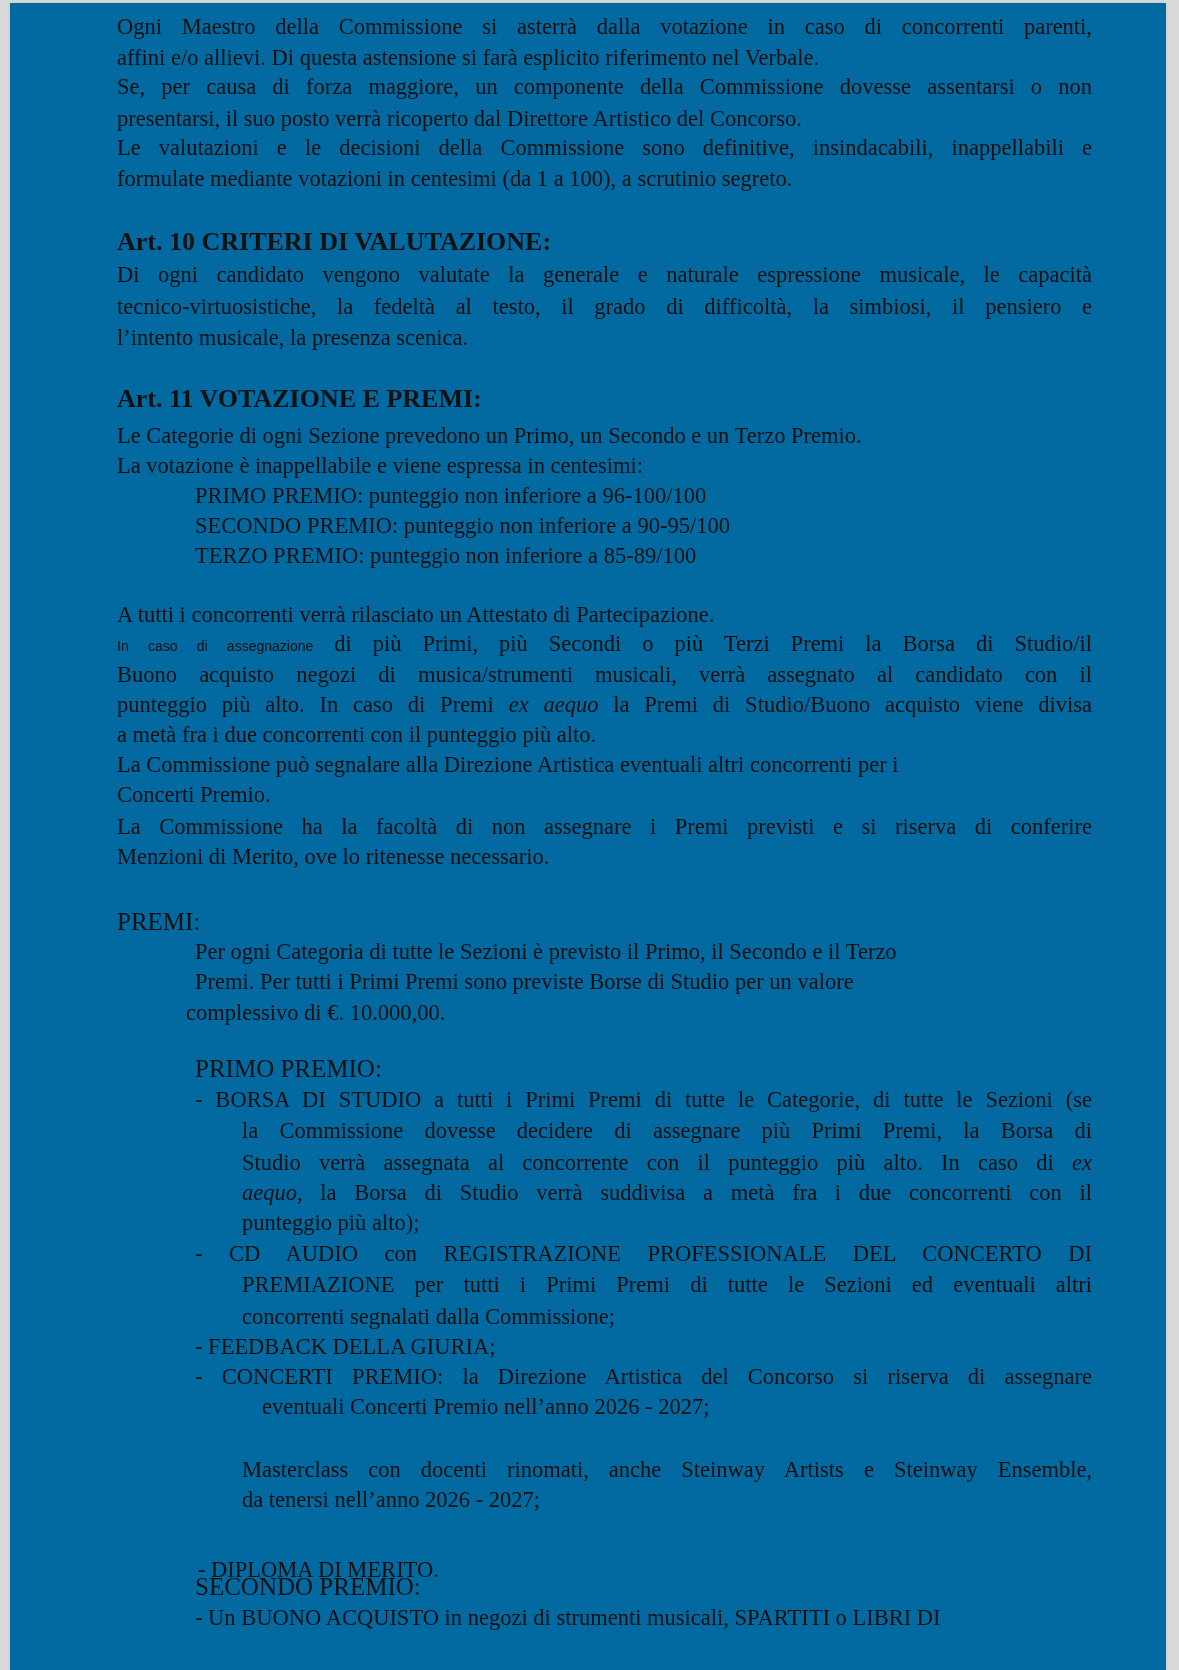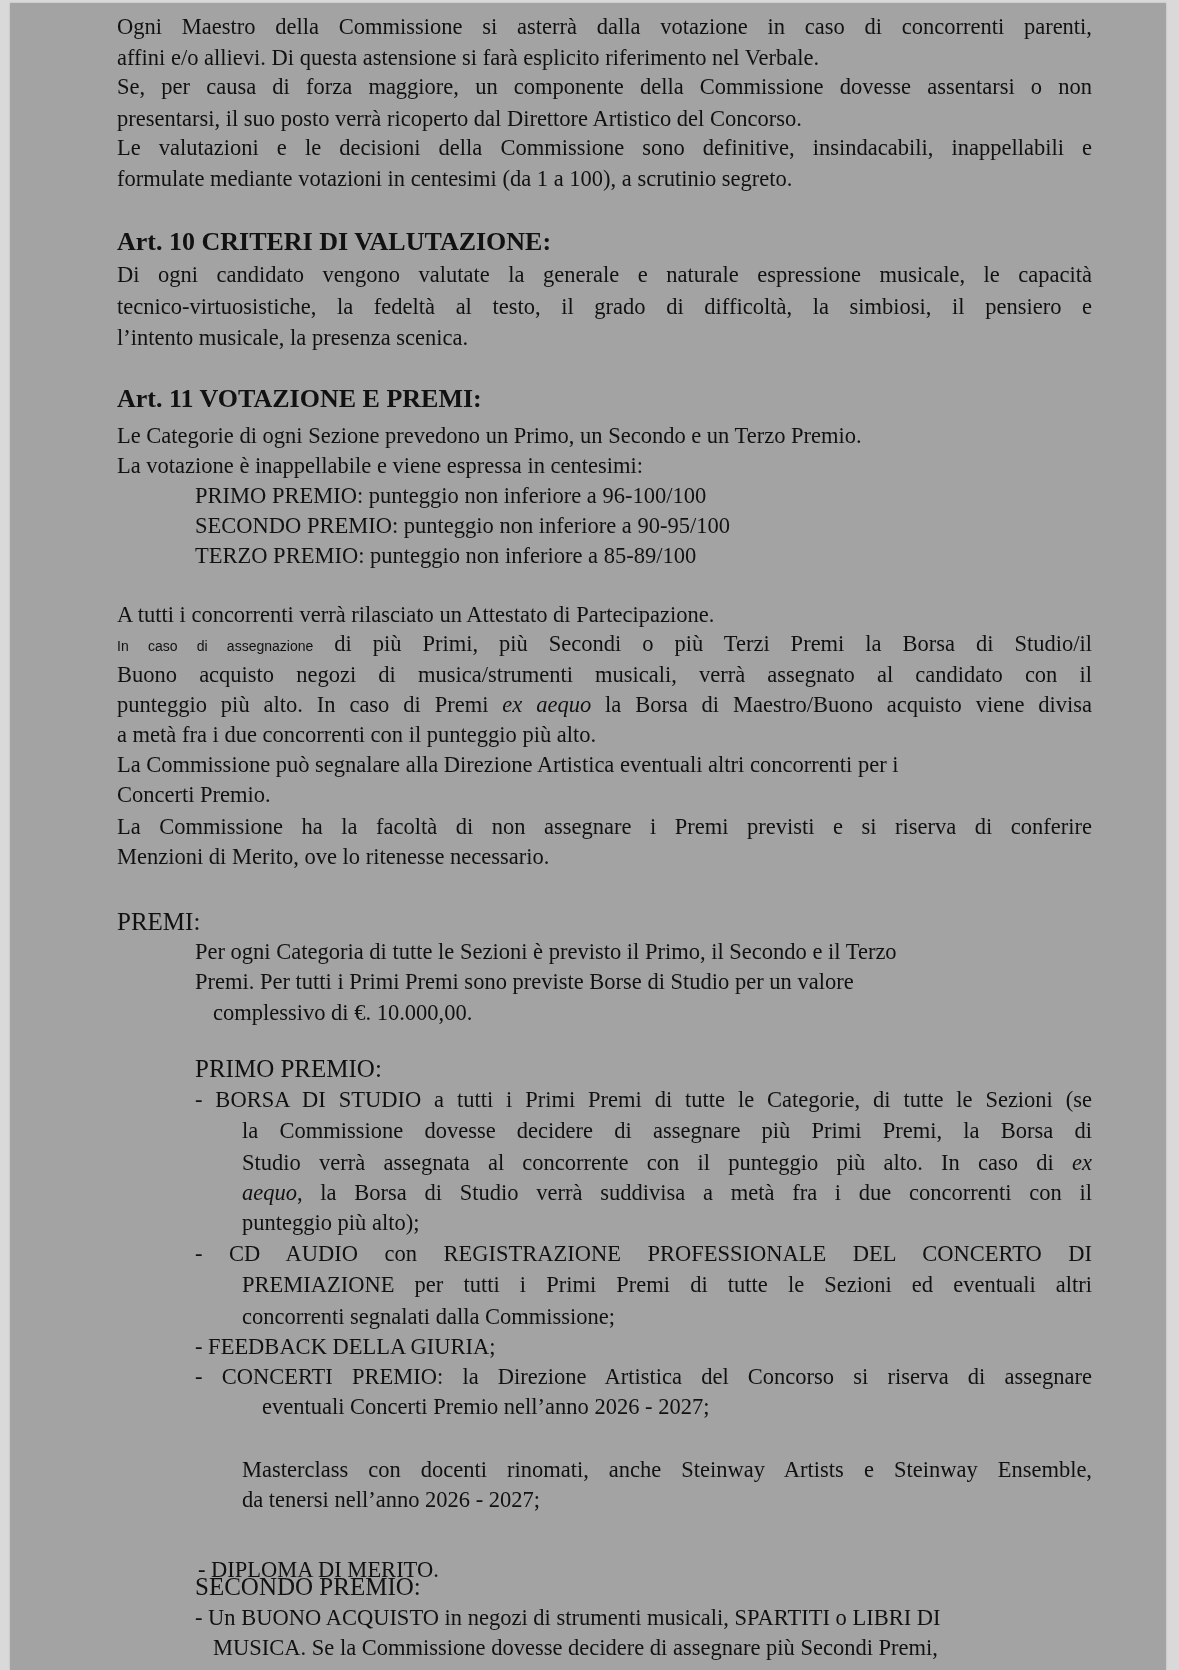--- a/index.html
+++ b/index.html
@@ -5,21 +5,21 @@
   html, body { margin: 0; padding: 0; }
   body {
     width: 1179px; height: 1670px; overflow: hidden;
     background: #d9d9d9;
     position: relative;
     font-family: "Liberation Serif", "DejaVu Serif", serif;
     color: #111;
   }
   .page {
     position: absolute; left: 10px; top: 3px; width: 1156px; height: 1667px;
-    background: #a3a3a3;
+    background: #0369a1;
     box-shadow: 0 0 2px rgba(0,0,0,0.15);
   }
   .ln {
     position: absolute;
     font-size: 22.5px;
     line-height: 28px;
     white-space: nowrap;
   }
   .just { text-align: justify; text-align-last: justify; white-space: normal; }
   .h-art {
@@ -52,32 +52,32 @@
   <div class="ln" style="left:107px;top:419px;">Le Categorie di ogni Sezione prevedono un Primo, un Secondo e un Terzo Premio.</div>
   <div class="ln" style="left:107px;top:449px;">La votazione è inappellabile e viene espressa in centesimi:</div>
   <div class="ln" style="left:185px;top:479px;">PRIMO PREMIO: punteggio non inferiore a 96-100/100</div>
   <div class="ln" style="left:185px;top:509px;">SECONDO PREMIO: punteggio non inferiore a 90-95/100</div>
   <div class="ln" style="left:185px;top:539px;">TERZO PREMIO: punteggio non inferiore a 85-89/100</div>
 
   <div class="ln" style="left:107px;top:598px;">A tutti i concorrenti verrà rilasciato un Attestato di Partecipazione.</div>
 
   <div class="ln just" style="left:107px;top:627px;width:975px;"><span class="sans">In caso di assegnazione</span><span> di più Primi, più Secondi o più Terzi Premi la Borsa di Studio/il</span></div>
   <div class="ln just" style="left:107px;top:658px;width:975px;">Buono acquisto negozi di musica/strumenti musicali, verrà assegnato al candidato con il</div>
-  <div class="ln just" style="left:107px;top:688px;width:975px;"><span>punteggio più alto. In caso di Premi </span><i>ex aequo</i><span> la Borsa di Maestro/Buono acquisto viene divisa</span></div>
+  <div class="ln just" style="left:107px;top:688px;width:975px;"><span>punteggio più alto. In caso di Premi </span><i>ex aequo</i><span> la Premi di Studio/Buono acquisto viene divisa</span></div>
   <div class="ln" style="left:107px;top:718px;">a metà fra i due concorrenti con il punteggio più alto.</div>
 
   <div class="ln" style="left:107px;top:748px;">La Commissione può segnalare alla Direzione Artistica eventuali altri concorrenti per i</div>
   <div class="ln" style="left:107px;top:778px;">Concerti Premio.</div>
   <div class="ln just" style="left:107px;top:810px;width:975px;">La Commissione ha la facoltà di non assegnare i Premi previsti e si riserva di conferire</div>
   <div class="ln" style="left:107px;top:840px;">Menzioni di Merito, ove lo ritenesse necessario.</div>
 
   <div class="h-sub" style="left:107px;top:905px;">PREMI:</div>
   <div class="ln" style="left:185px;top:935px;">Per ogni Categoria di tutte le Sezioni è previsto il Primo, il Secondo e il Terzo</div>
   <div class="ln" style="left:185px;top:965px;">Premi. Per tutti i Primi Premi sono previste Borse di Studio per un valore</div>
-  <div class="ln" style="left:203px;top:996px;">complessivo di €. 10.000,00.</div>
+  <div class="ln" style="left:176px;top:996px;">complessivo di €. 10.000,00.</div>
 
   <div class="h-sub" style="left:185px;top:1052px;">PRIMO PREMIO:</div>
   <div class="ln just" style="left:185px;top:1083px;width:897px;">- BORSA DI STUDIO a tutti i Primi Premi di tutte le Categorie, di tutte le Sezioni (se</div>
   <div class="ln just" style="left:232px;top:1114px;width:850px;">la Commissione dovesse decidere di assegnare più Primi Premi, la Borsa di</div>
   <div class="ln just" style="left:232px;top:1146px;width:850px;"><span>Studio verrà assegnata al concorrente con il punteggio più alto. In caso di </span><i>ex</i></div>
   <div class="ln just" style="left:232px;top:1176px;width:850px;"><i>aequo</i><span>, la Borsa di Studio verrà suddivisa a metà fra i due concorrenti con il</span></div>
   <div class="ln" style="left:232px;top:1206px;">punteggio più alto);</div>
 
   <div class="ln just" style="left:185px;top:1237px;width:897px;">- CD AUDIO con REGISTRAZIONE PROFESSIONALE DEL CONCERTO DI</div>
   <div class="ln just" style="left:232px;top:1268px;width:850px;">PREMIAZIONE per tutti i Primi Premi di tutte le Sezioni ed eventuali altri</div>
@@ -88,15 +88,14 @@
   <div class="ln just" style="left:185px;top:1360px;width:897px;">- CONCERTI PREMIO: la Direzione Artistica del Concorso si riserva di assegnare</div>
   <div class="ln" style="left:232px;top:1390px;margin-left:20px;">eventuali Concerti Premio nell’anno 2026 - 2027;</div>
 
   <div class="ln just" style="left:232px;top:1453px;width:850px;">Masterclass con docenti rinomati, anche Steinway Artists e Steinway Ensemble,</div>
   <div class="ln" style="left:232px;top:1483px;">da tenersi nell’anno 2026 - 2027;</div>
 
   <div class="ln" style="left:188px;top:1513px;margin-top:40px;">- DIPLOMA DI MERITO.</div>
 
   <div class="h-sub" style="left:185px;top:1570px;">SECONDO PREMIO:</div>
   <div class="ln" style="left:185px;top:1601px;">- Un BUONO ACQUISTO in negozi di strumenti musicali, SPARTITI o LIBRI DI</div>
-  <div class="ln" style="left:203px;top:1631px;">MUSICA. Se la Commissione dovesse decidere di assegnare più Secondi Premi,</div>
 
 </div>
 
 </body></html>

